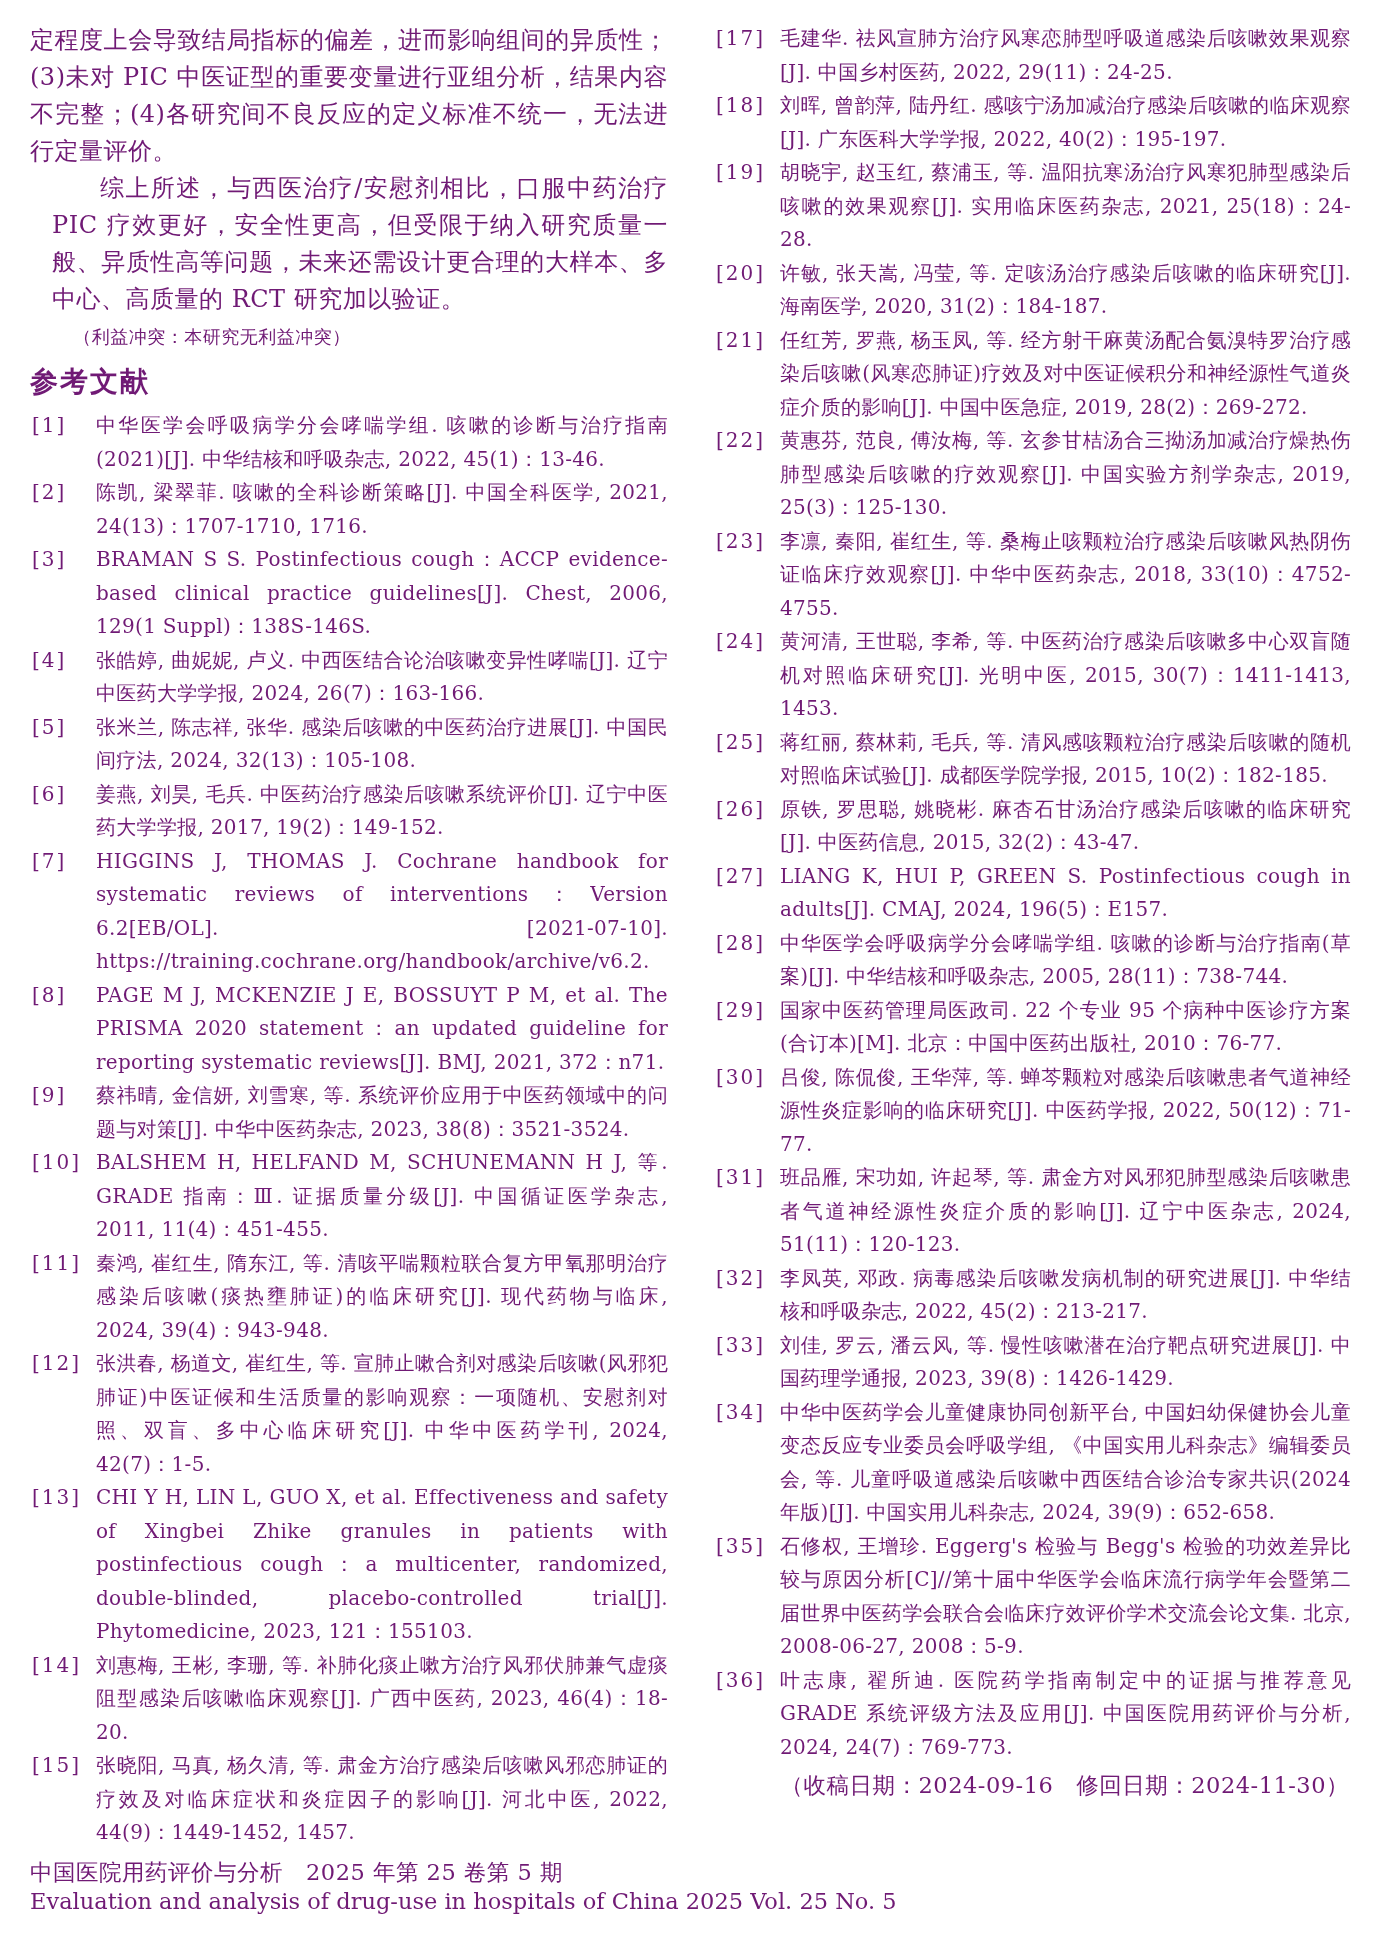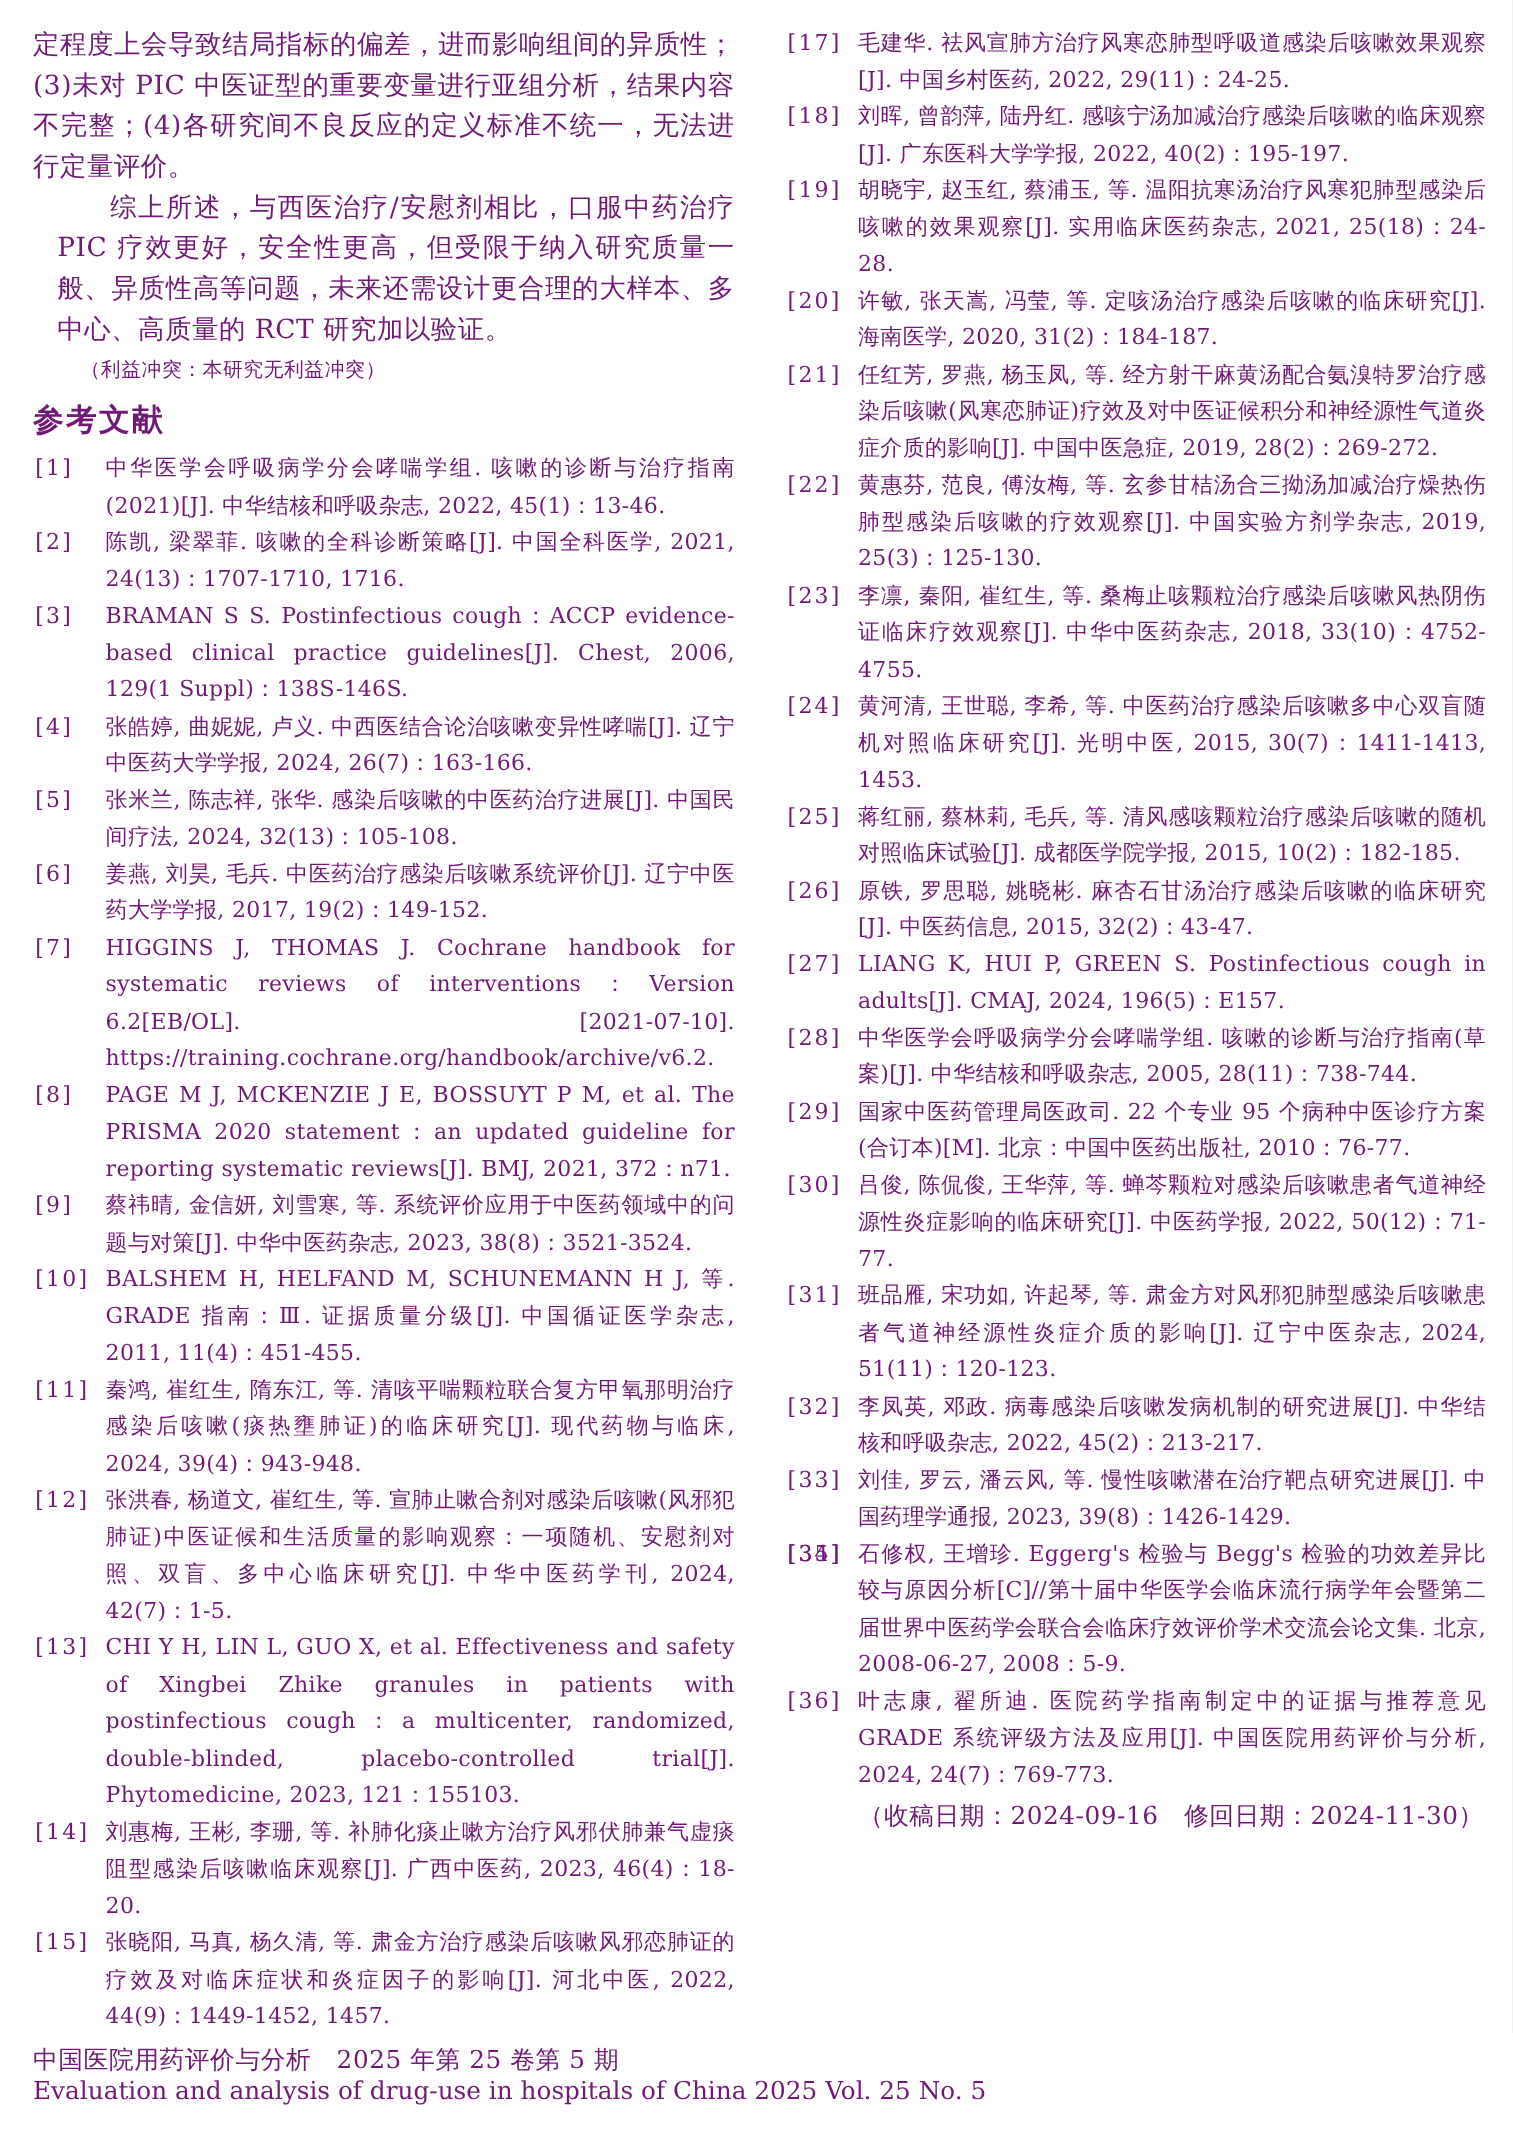--- a/index.html
+++ b/index.html
@@ -226,20 +226,21 @@
           <div class="ref-item">
     <span class="ref-id">[32]</span>
     <span class="ref-text">李凤英, 邓政. 病毒感染后咳嗽发病机制的研究进展[J]. 中华结核和呼吸杂志, 2022, 45(2)：213-217.</span>
   </div>
           <div class="ref-item">
     <span class="ref-id">[33]</span>
     <span class="ref-text">刘佳, 罗云, 潘云风, 等. 慢性咳嗽潜在治疗靶点研究进展[J]. 中国药理学通报, 2023, 39(8)：1426-1429.</span>
   </div>
           <div class="ref-item">
     <span class="ref-id">[34]</span>
+    <span class="ref-text">中华中医药学会儿童健康协同创新平台, 中国妇幼保健协会儿童变态反应专业委员会呼吸学组, 《中国实用儿科杂志》编辑委员会, 等. 儿童呼吸道感染后咳嗽中西医结合诊治专家共识(2024 年版)[J]. 中国实用儿科杂志, 2024, 39(9)：652-658.</span>
   </div>
           <div class="ref-item">
     <span class="ref-id">[35]</span>
     <span class="ref-text">石修权, 王增珍. Eggerg's 检验与 Begg's 检验的功效差异比较与原因分析[C]//第十届中华医学会临床流行病学年会暨第二届世界中医药学会联合会临床疗效评价学术交流会论文集. 北京, 2008-06-27, 2008：5-9.</span>
   </div>
           <div class="ref-item">
     <span class="ref-id">[36]</span>
     <span class="ref-text">叶志康, 翟所迪. 医院药学指南制定中的证据与推荐意见 GRADE 系统评级方法及应用[J]. 中国医院用药评价与分析, 2024, 24(7)：769-773.</span>
   </div>
         </div>

